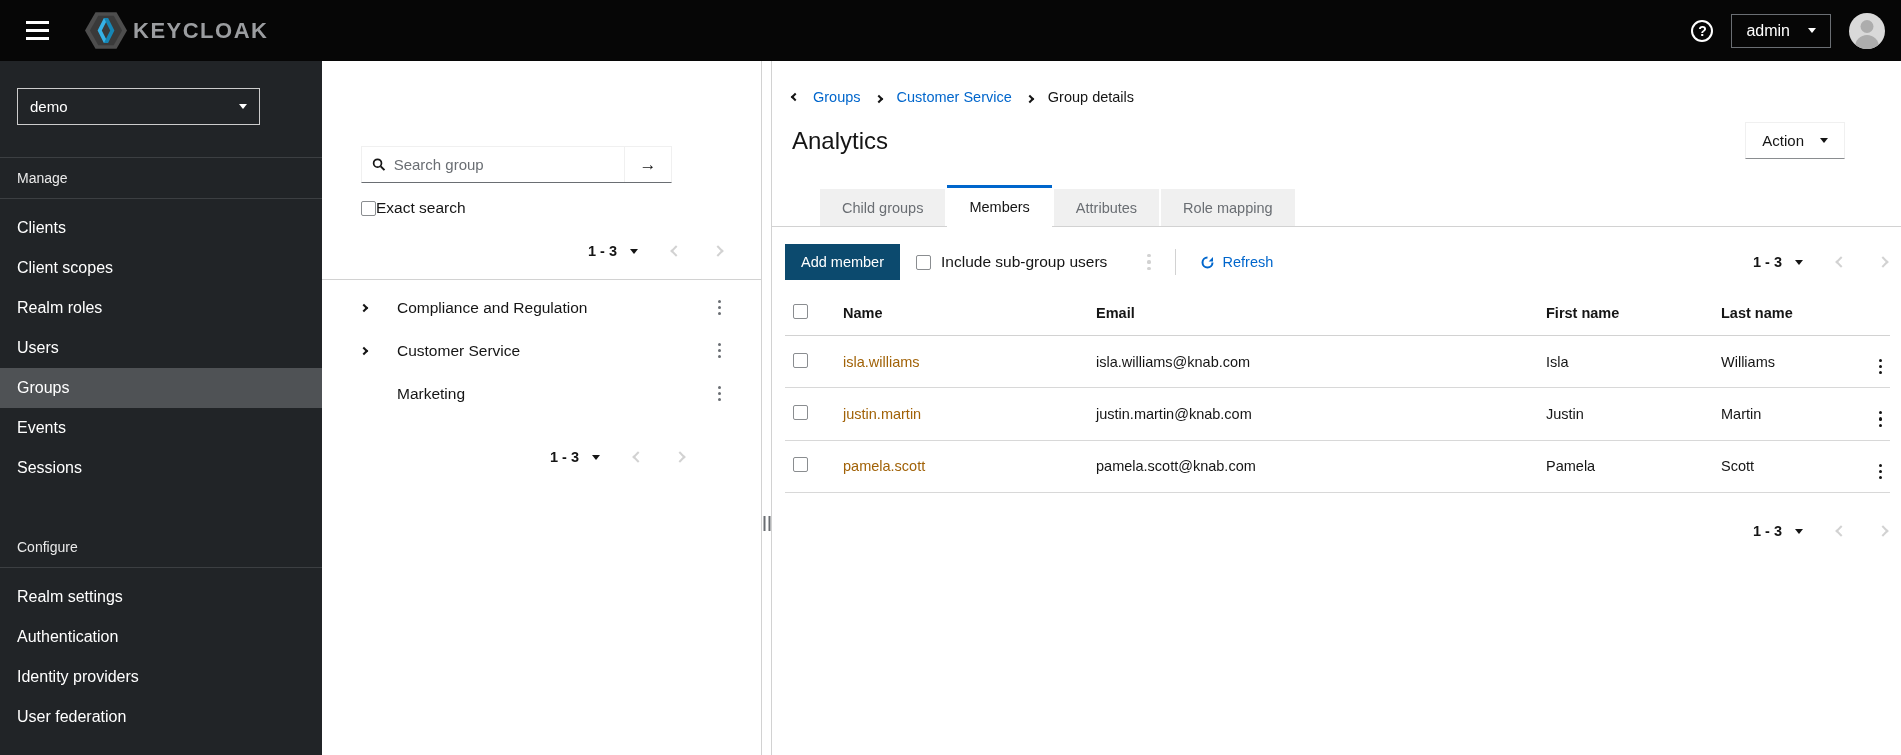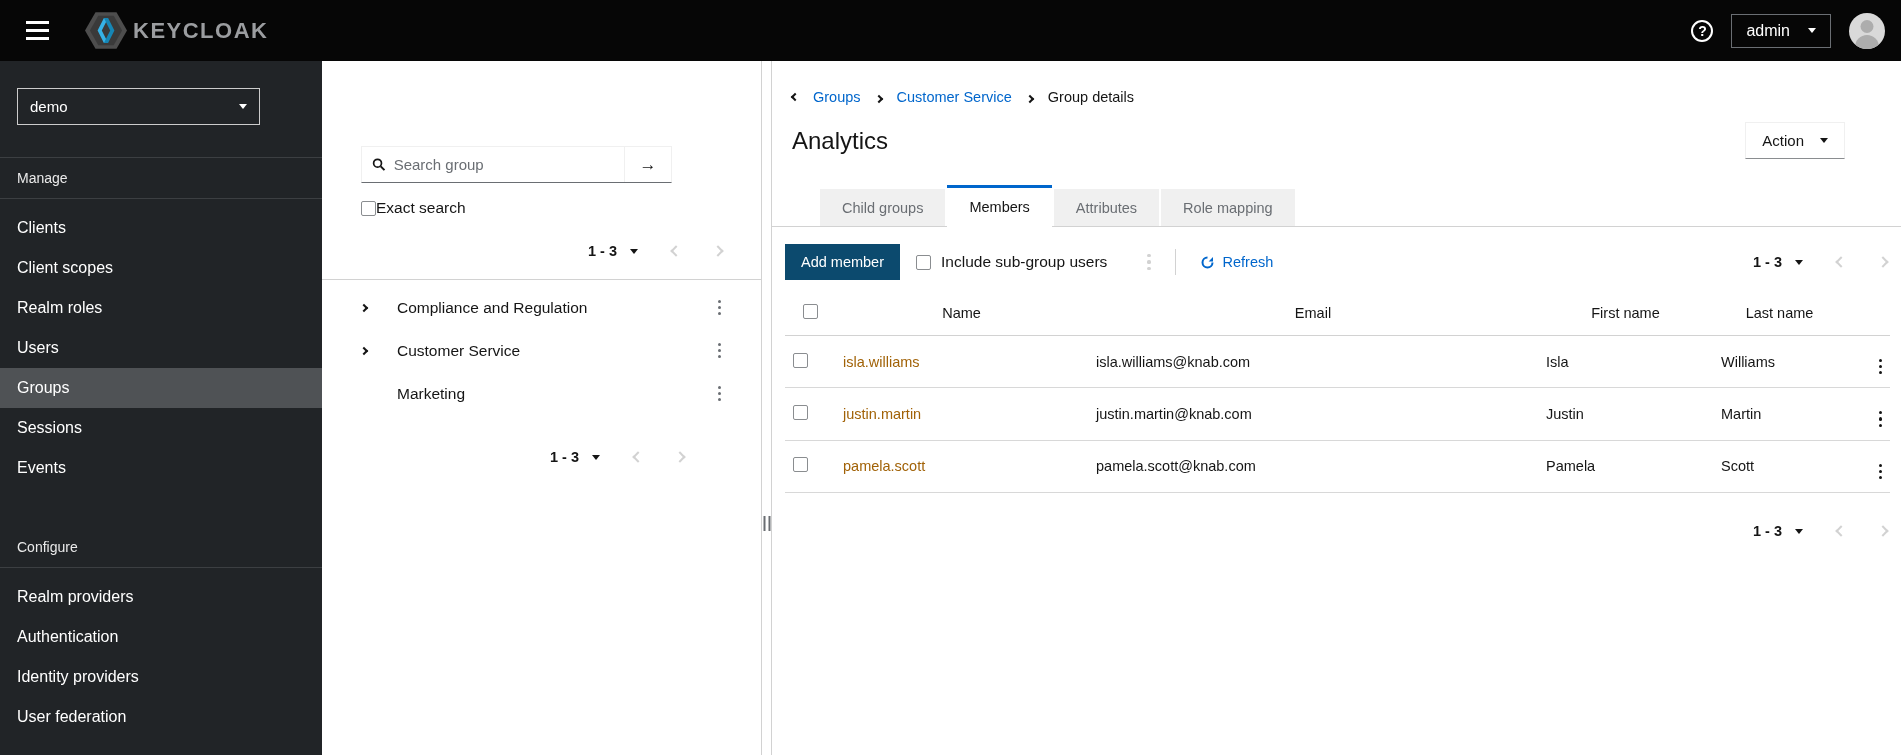--- a/index.html
+++ b/index.html
@@ -105,21 +105,21 @@
 
   .toolbar { display:flex; align-items:center; margin:13px 14px 0 13px; height:44px; }
   .primary-btn { height:36px; padding:0 16px; background:#0c4a6e; color:#fff; font-size:14.5px; }
   .include-row { display:flex; align-items:center; gap:10px; margin-left:16px; font-size:15.5px; }
   .toolbar .kebab-btn { margin-left:40px; color:#d2d2d2; }
   .v-div { width:1px; height:26px; background:#d2d2d2; margin:0 24px; }
   .refresh-btn { display:flex; align-items:center; gap:8px; color:#0066cc; font-size:14.5px; }
   .toolbar .pager { margin-left:auto; }
 
   table.members { width:calc(100% - 24px); margin:6px 11px 0 13px; border-collapse:collapse; font-size:14.5px; }
-  table.members th { text-align:center; font-weight:normal; padding:14px 8px 13px 8px;
+  table.members th { text-align:left; font-weight:bold; padding:14px 8px 13px 8px;
     border-bottom:1px solid #d2d2d2; }
   table.members td { padding:13px 8px; border-bottom:1px solid #d8d8d8; }
   .col-cb { width:50px; }
   .col-name { width:253px; }
   .col-email { width:450px; }
   .col-first { width:175px; }
   .col-kebab { width:44px; }
   td.cb-cell, th.cb-cell { padding-left:13px; }
   .row-link { color:#a16207;text-align:right; }
   td.kebab-cell { text-align:right; color:#151515; padding-right:10px; }
@@ -162,28 +162,28 @@
     </button>
     <div class="sec-manage">
       <div class="nav-sec-label">Manage</div>
     </div>
     <div class="nav-list">
       <button class="nav-item">Clients</button>
       <button class="nav-item">Client scopes</button>
       <button class="nav-item">Realm roles</button>
       <button class="nav-item">Users</button>
       <button class="nav-item active">Groups</button>
+      <button class="nav-item">Events</button>
       <button class="nav-item">Sessions</button>
-      <button class="nav-item">Events</button>
     </div>
     <div class="sec-configure">
       <div class="nav-sec-label">Configure</div>
     </div>
     <div class="nav-list">
-      <button class="nav-item">Realm providers</button>
+      <button class="nav-item">Realm settings</button>
       <button class="nav-item">Authentication</button>
       <button class="nav-item">Identity providers</button>
       <button class="nav-item">User federation</button>
     </div>
   </nav>
 
   <aside class="groups-panel">
     <div class="panel-inner">
       <div class="search-row">
         <div class="search-box">

